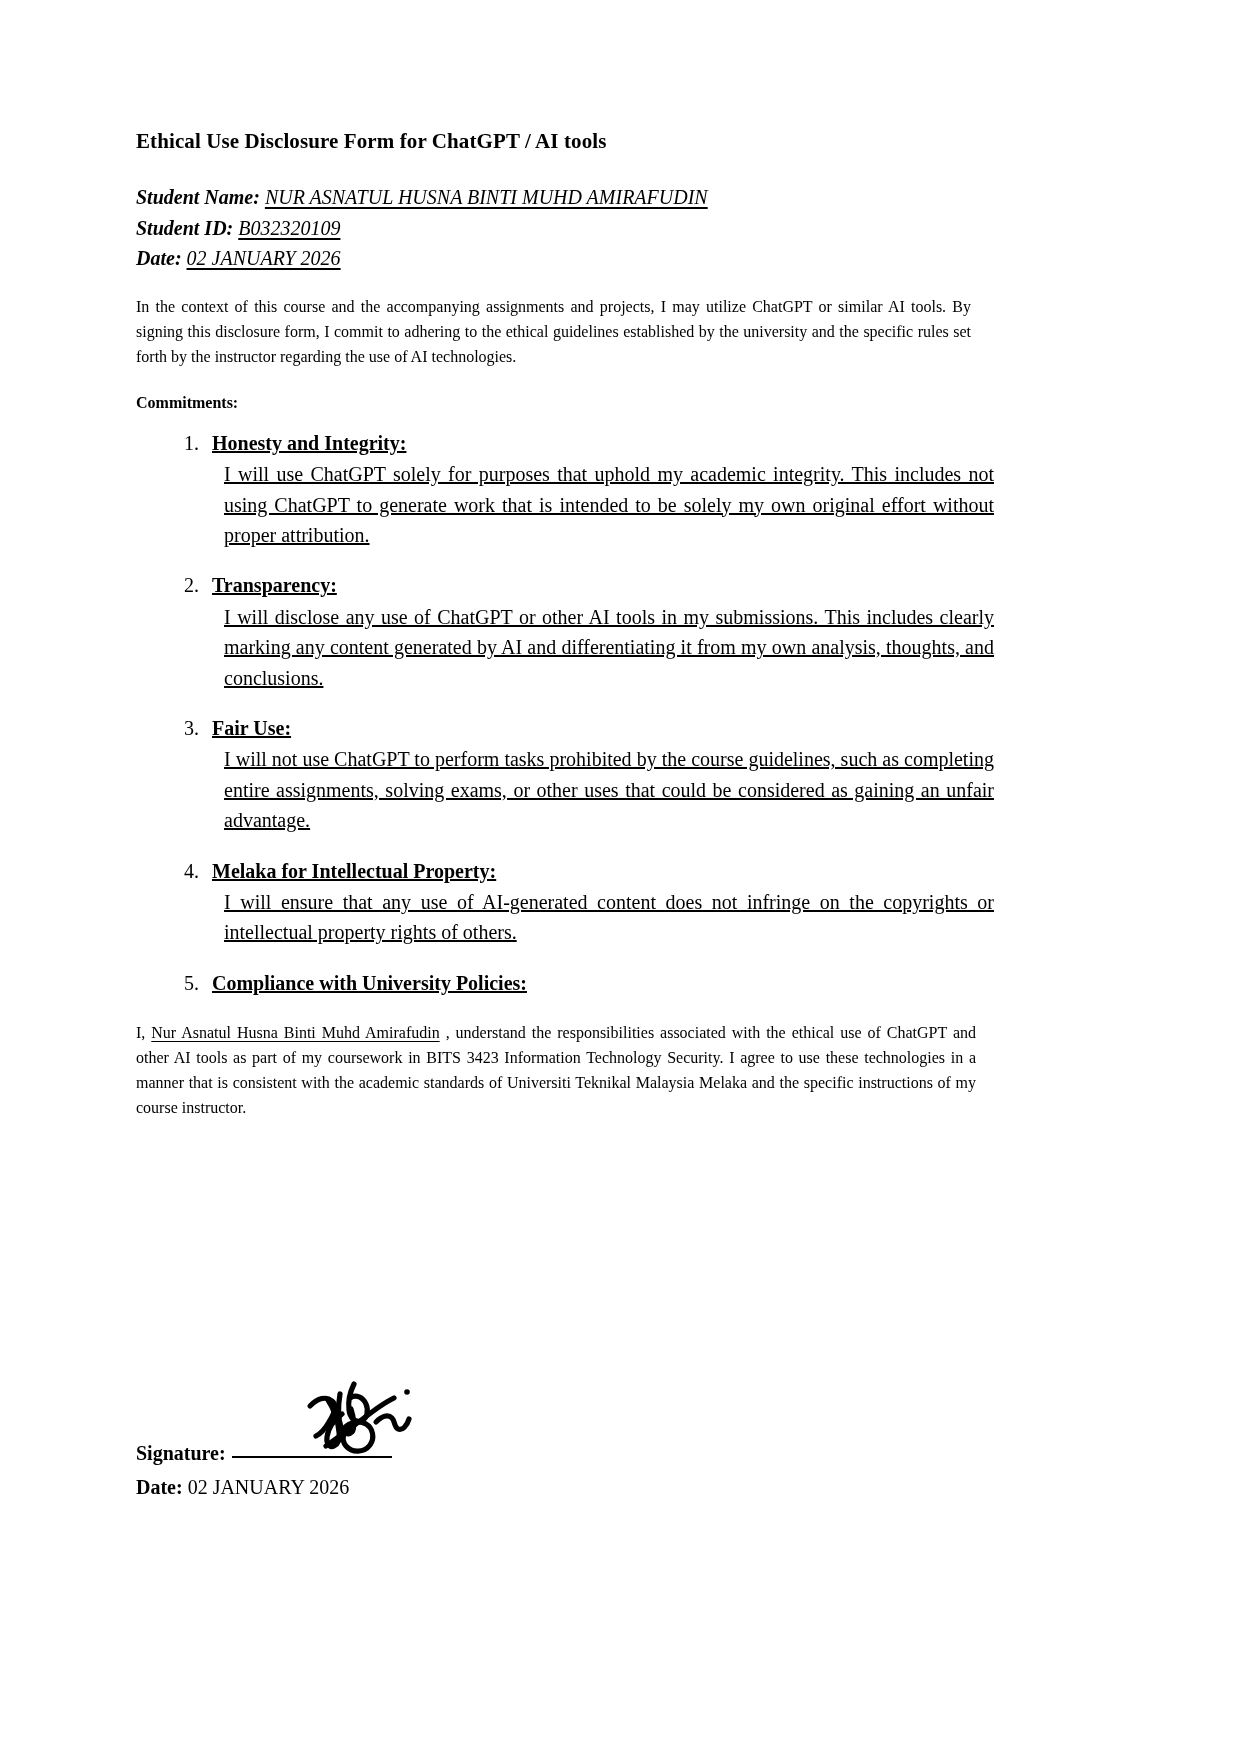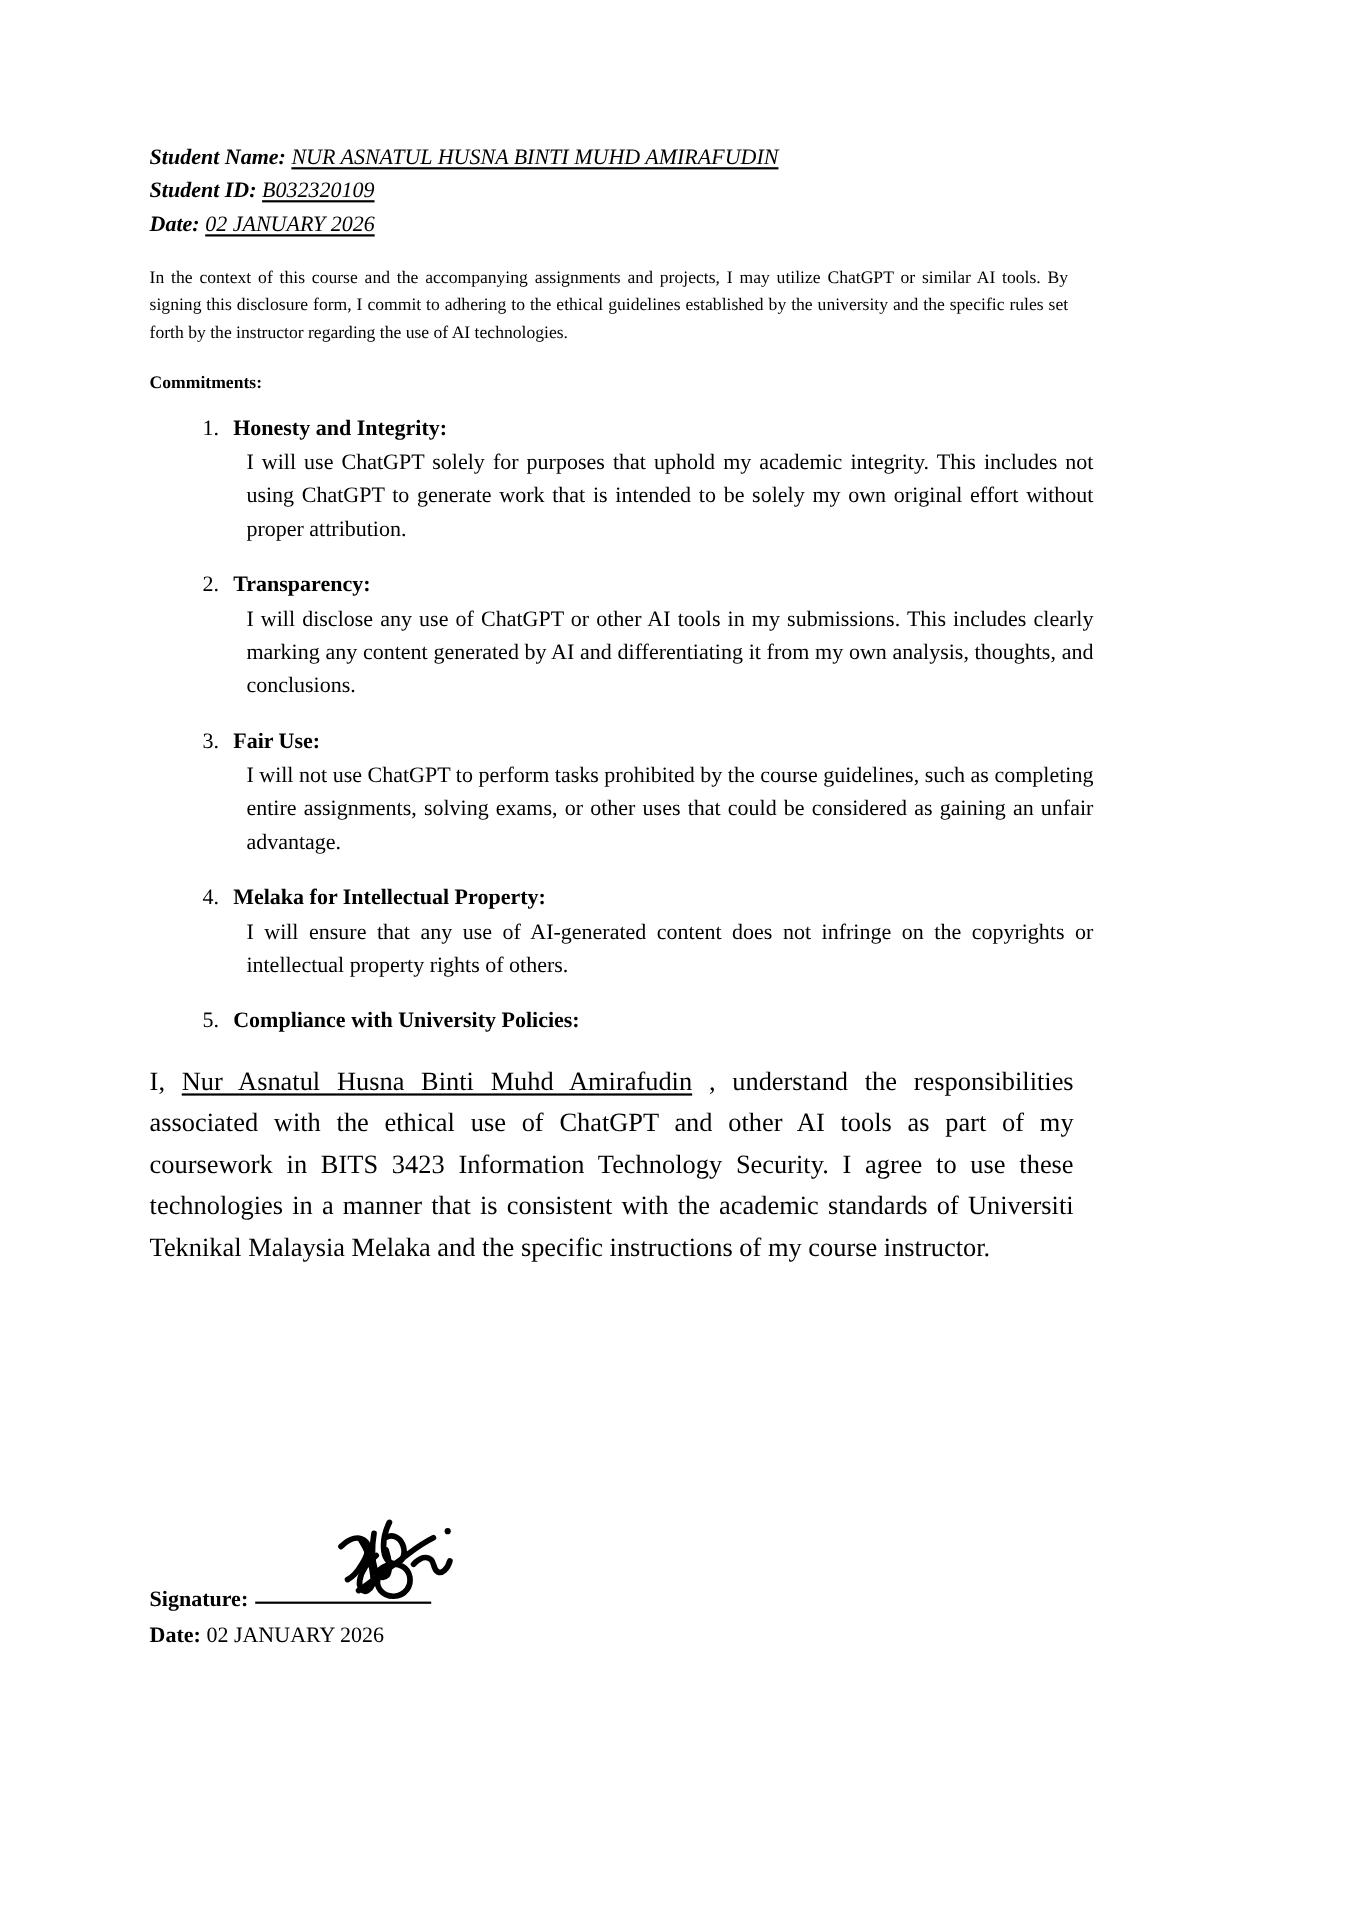--- a/index.html
+++ b/index.html
@@ -61,20 +61,21 @@
   .section-heading {
     font-size: 16px;
     font-weight: bold;
     margin: 0 0 16px 0;
   }
   ol.commitments {
     margin: 0 0 22px 0;
     padding-left: 68px;
     font-size: 20px;
     list-style-type: decimal;
+    text-decoration: underline;
   }
   ol.commitments > li {
     margin: 0 0 20px 0;
     padding-left: 8px;
     line-height: 1.52;
   }
   ol.commitments > li::marker {
     font-weight: normal;
   }
   .item-title {
@@ -82,21 +83,21 @@
     display: block;
     margin-bottom: 1px;
   }
   .item-body {
     display: block;
     text-align: justify;
     width: 770px;
     margin-left: 12px;
   }
   .declaration-para {
-    font-size: 24px;
+    font-size: 16px;
     line-height: 1.57;
     text-align: justify;
     width: 840px;
     margin: 0;
   }
   .inline-underline {
     text-decoration: underline;
     text-underline-offset: 3px;
   }
   .sign-area {
@@ -135,20 +136,21 @@
   }
   .date-row .date-label { font-weight: bold; }
 </style>
 </head>
 <body>
 
 <div class="page">
 
   <div class="content">
 
+    <h1 class="doc-title">Ethical Use Disclosure Form for ChatGPT / AI tools</h1>
 
     <div class="field-block">
       <div class="field-row">
         <span class="field-label">Student Name:</span>
         <span class="field-value">NUR ASNATUL HUSNA BINTI MUHD AMIRAFUDIN</span>
       </div>
       <div class="field-row">
         <span class="field-label">Student ID:</span>
         <span class="field-value">B032320109</span>
       </div>

